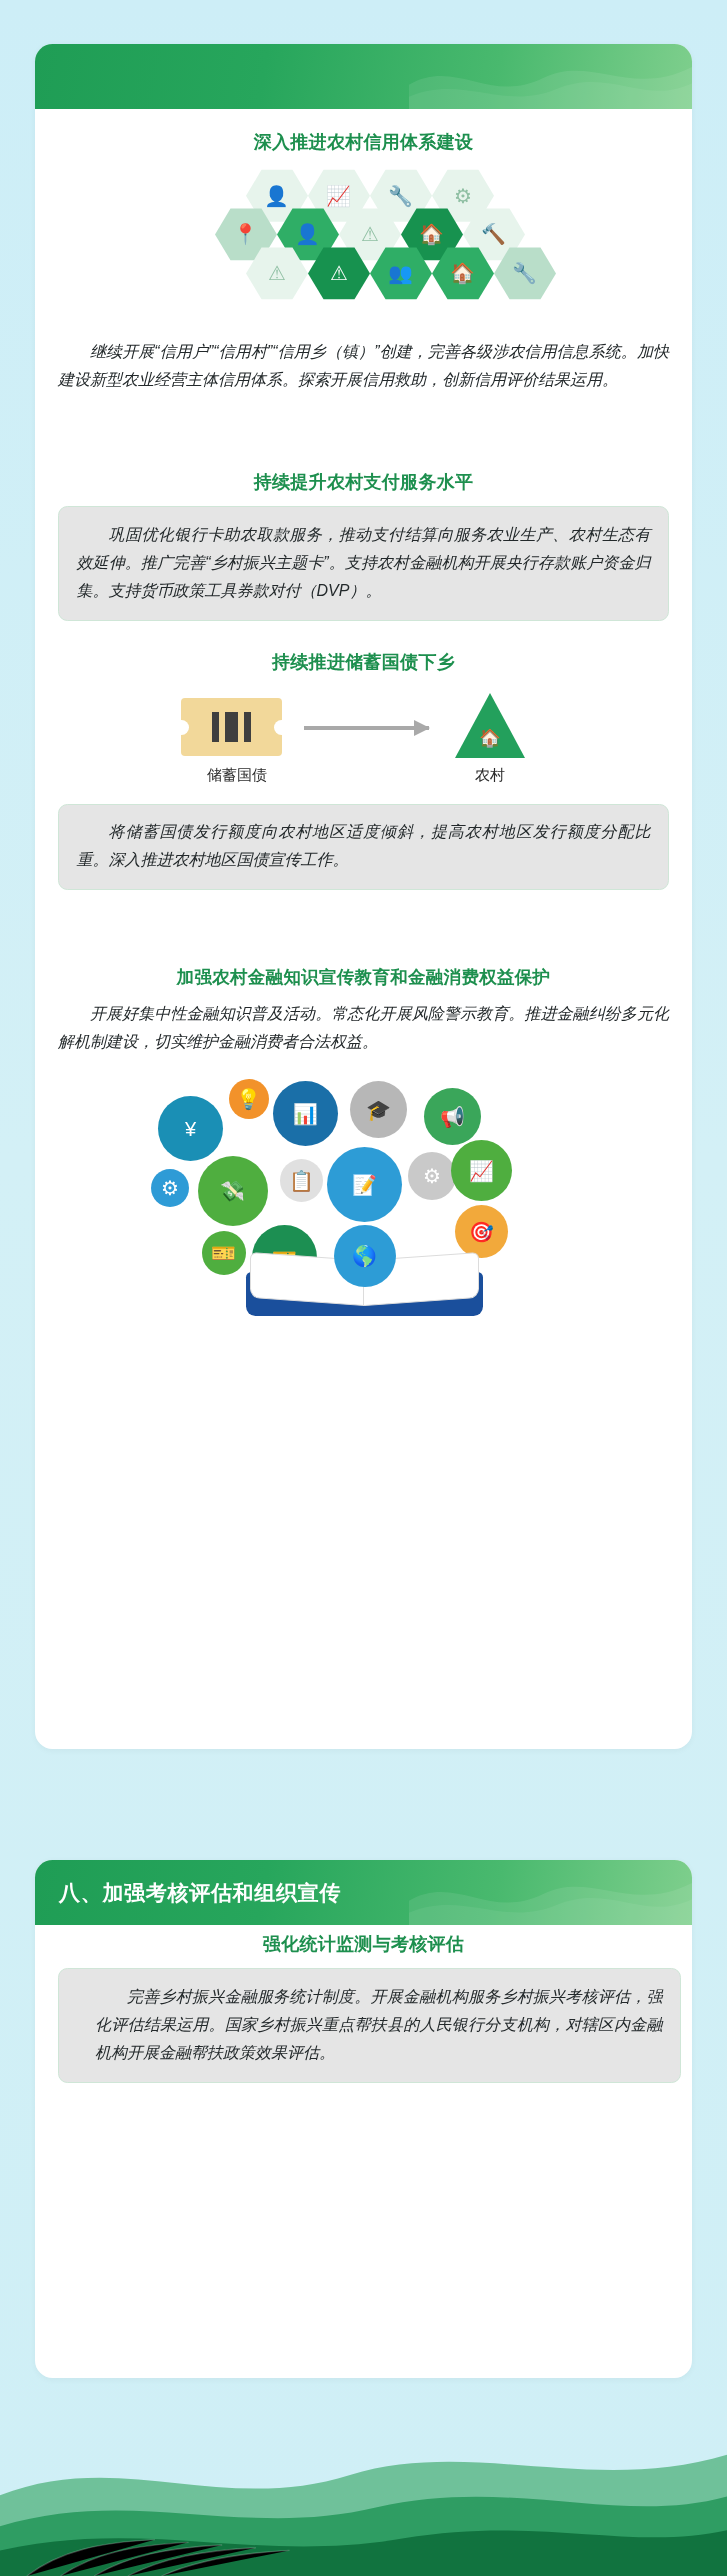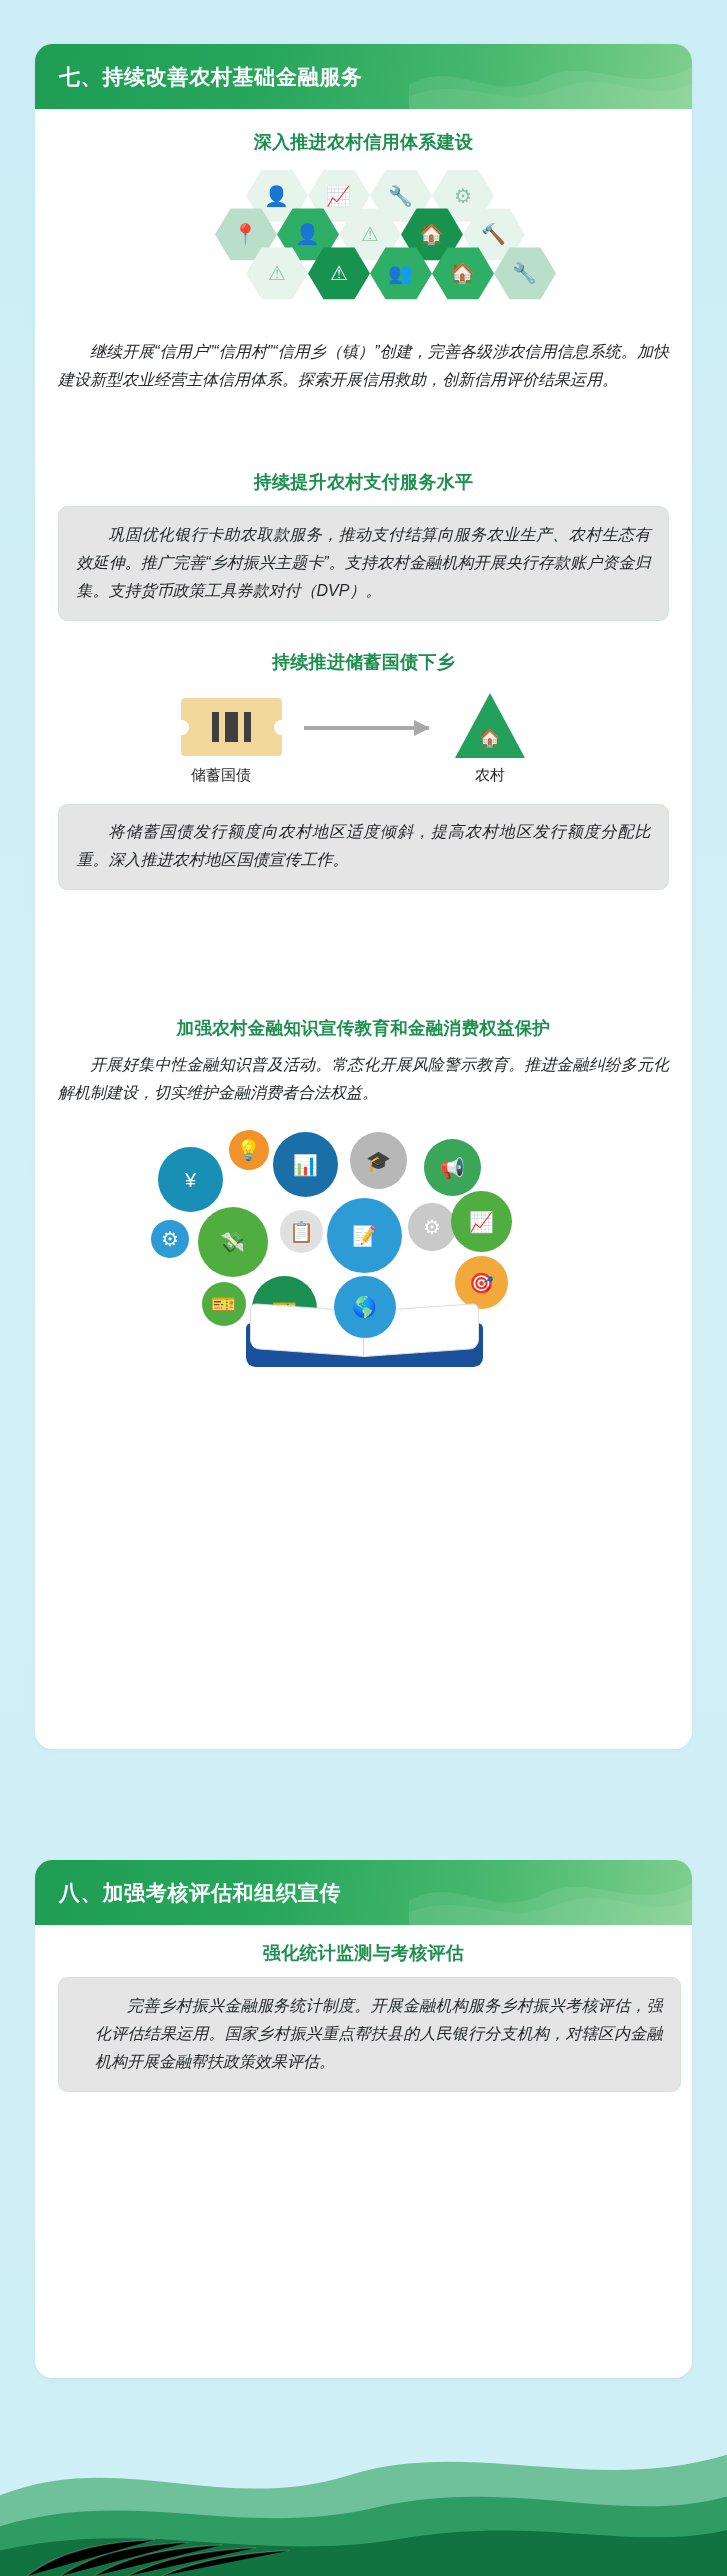--- a/index.html
+++ b/index.html
@@ -194,21 +194,21 @@
     box-sizing: border-box;
   }
   .village .glyph { color: #ffffff; font-size: 17.5px; }
   .cap {
     position: absolute;
     top: 78px;
     font-size: 15px;
     color: #2b2b2b;
     text-align: center;
   }
-  .cap.left { left: 39px; width: 108px; }
+  .cap.left { left: 55px; width: 108px; }
   .cap.right { left: 315px; width: 94px; }
 
   
   .bubbles {
     position: relative;
     width: 471px;
     height: 269px;
     margin: 0 auto;
   }
   .bub {
@@ -259,21 +259,20 @@
 
 <div class="page">
 
   <div class="card" id="card-seven">
 
     <div class="section-header">
       <svg class="wave" viewBox="0 0 420 96" preserveAspectRatio="none">
         <path d="M0,60 C70,20 120,90 200,50 C270,16 330,80 420,34 L420,96 L0,96 Z" fill="#ffffff" opacity="0.18"></path>
         <path d="M0,78 C80,44 140,100 220,66 C300,34 350,92 420,58 L420,96 L0,96 Z" fill="#ffffff" opacity="0.14"></path>
       </svg>
-      <div class="title">七、持续改善农村基础金融服务</div>
     </div>
 
     <div class="block" style="top:86px;">
       <div class="sub-head">深入推进农村信用体系建设</div>
 
       <div class="hex-wrap" style="margin-top:9.4px;">
 
         <div class="hex light" style="left:98px; top:5.4px;">👤</div>
         <div class="hex light" style="left:160px; top:5.4px;">📈</div>
         <div class="hex light" style="left:222px; top:5.4px;">🔧</div>
@@ -319,21 +318,21 @@
           </div>
         <div class="cap left">储蓄国债</div>
         <div class="cap right">农村</div>
       </div>
 
       <div class="para-box" style="margin:15px 23px 0 23px; width:611px;">
         <p>将储蓄国债发行额度向农村地区适度倾斜，提高农村地区发行额度分配比重。深入推进农村地区国债宣传工作。</p>
       </div>
     </div>
 
-    <div class="block" style="top:972px;">
+    <div class="block" style="top:921px;">
       <div class="sub-head wide">加强农村金融知识宣传教育和金融消费权益保护</div>
       <div class="plain-para" style="margin-top:10.8px;">开展好集中性金融知识普及活动。常态化开展风险警示教育。推进金融纠纷多元化解机制建设，切实维护金融消费者合法权益。</div>
 
       <div class="bubbles" style="margin-top:17.5px;">
         <div class="bub" style="left:30px;  top:23px;  width:65px;  height:65px;  background:#1a8fb5;">¥</div>
         <div class="bub" style="left:101px; top:5.4px;   width:40px;  height:40px;  background:#f2922a;">💡</div>
         <div class="bub" style="left:145px; top:8px;  width:65px;  height:65px;  background:#1a6fa8;">📊</div>
         <div class="bub" style="left:222px; top:8px;  width:57px;  height:57px;  background:#b7b7b7;">🎓</div>
         <div class="bub" style="left:296px; top:15px;  width:57px;  height:57px;  background:#3aa65a;">📢</div>
         <div class="bub" style="left:23px;  top:96px; width:38px;  height:38px;  background:#2e9bd6;">⚙</div>
@@ -360,21 +359,21 @@
   <div class="card" id="card-eight">
 
     <div class="section-header">
       <svg class="wave" viewBox="0 0 420 96" preserveAspectRatio="none">
         <path d="M0,60 C70,20 120,90 200,50 C270,16 330,80 420,34 L420,96 L0,96 Z" fill="#ffffff" opacity="0.18"></path>
         <path d="M0,78 C80,44 140,100 220,66 C300,34 350,92 420,58 L420,96 L0,96 Z" fill="#ffffff" opacity="0.14"></path>
       </svg>
       <div class="title">八、加强考核评估和组织宣传</div>
     </div>
 
-    <div class="block" style="top:81px;">
+    <div class="block" style="top:72px;">
       <div class="sub-head">强化统计监测与考核评估</div>
       <div class="para-box" style="margin:12px 23px 0 23px; width:623px;padding-left:36px;">
         <p>完善乡村振兴金融服务统计制度。开展金融机构服务乡村振兴考核评估，强化评估结果运用。国家乡村振兴重点帮扶县的人民银行分支机构，对辖区内金融机构开展金融帮扶政策效果评估。</p>
       </div>
     </div>
 
 
   </div>
 
   <svg class="hills" viewBox="0 0 1080 300" preserveAspectRatio="none">

